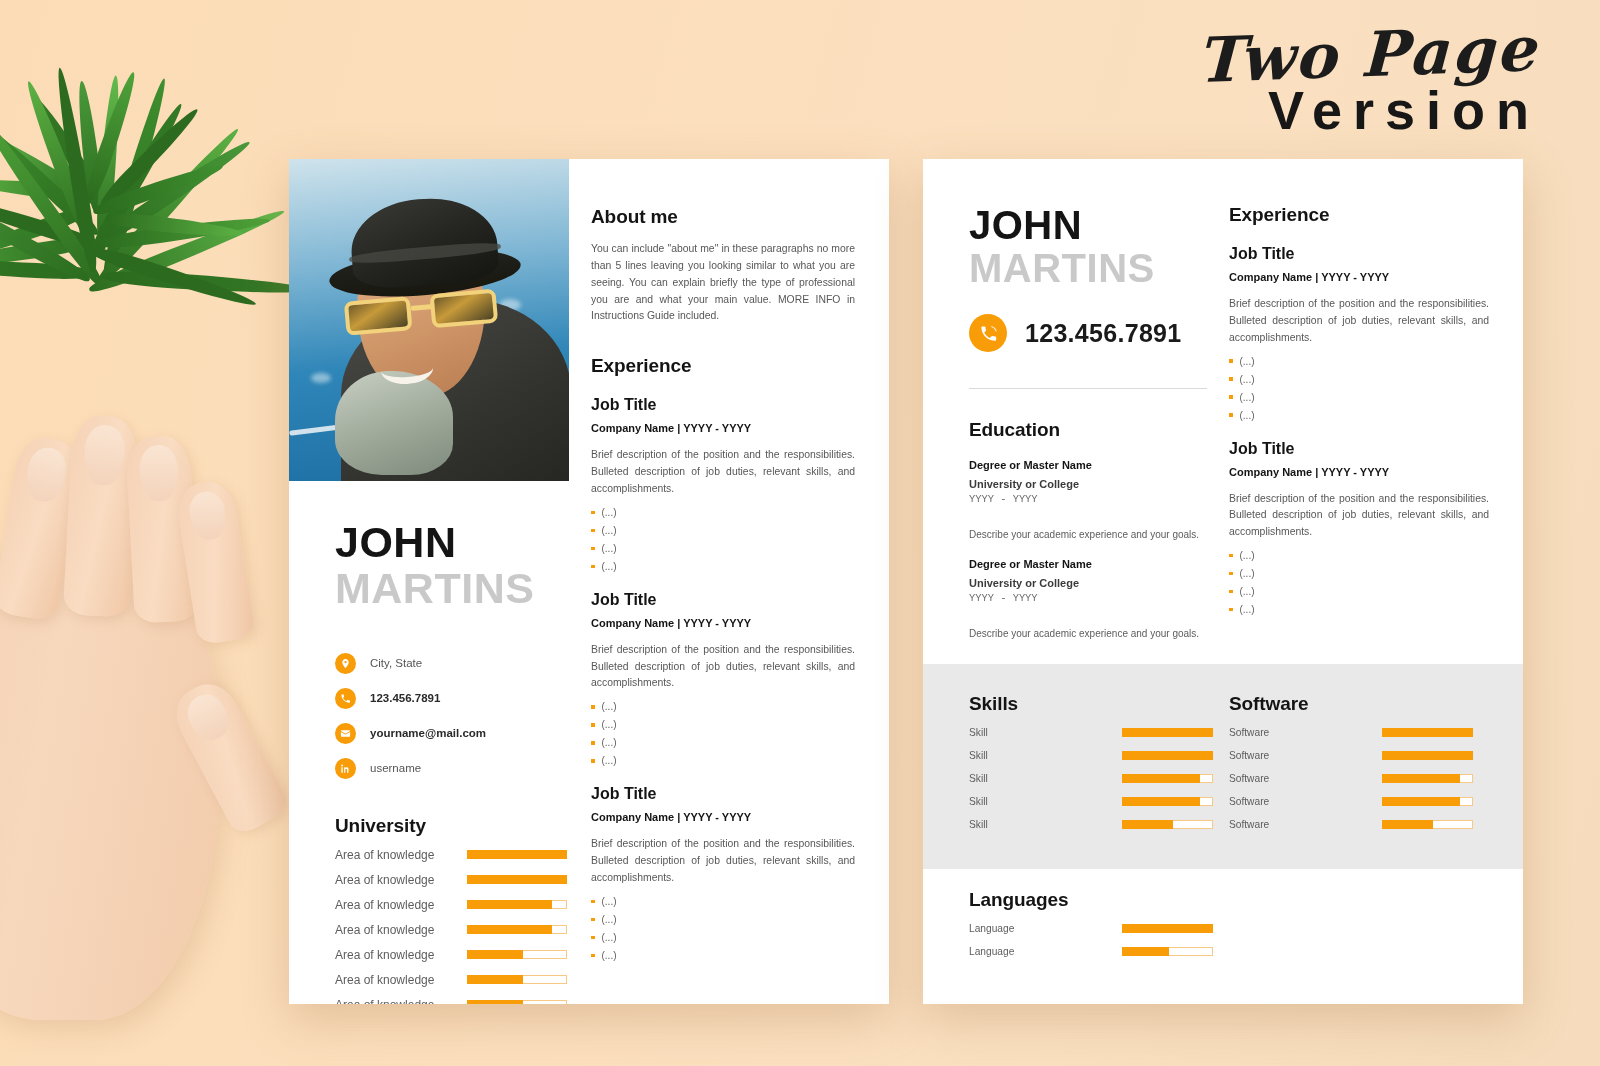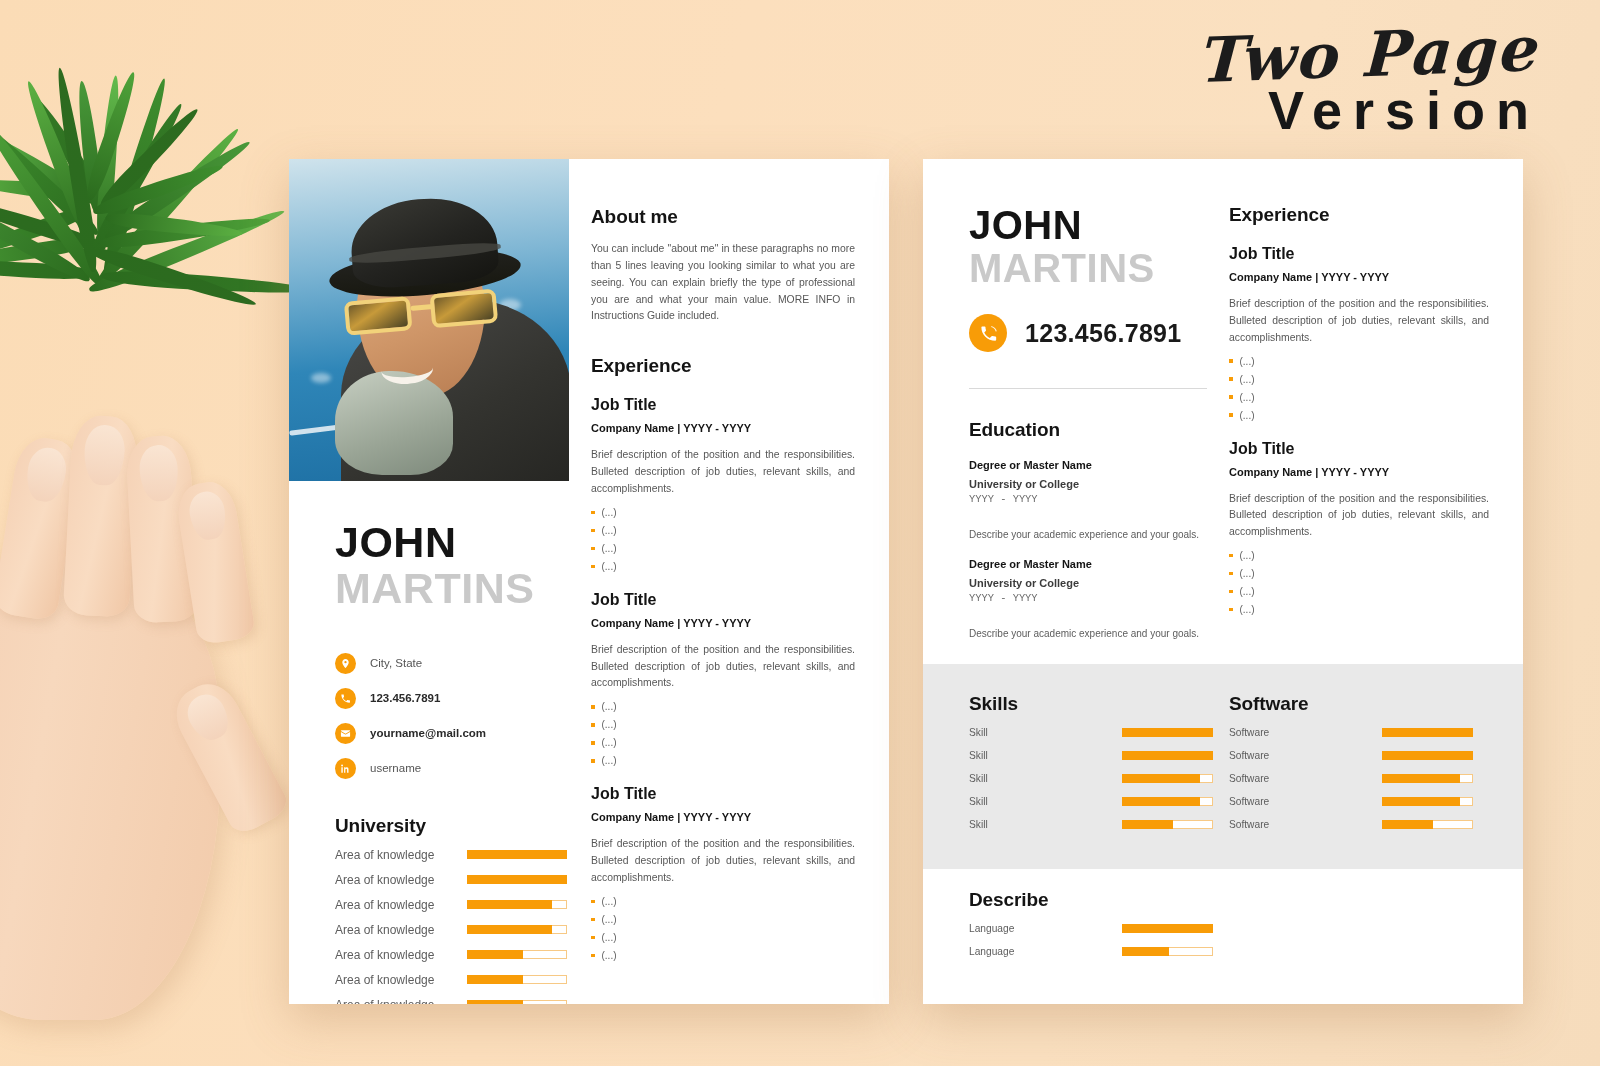--- a/index.html
+++ b/index.html
@@ -881,21 +881,21 @@
                   <div class="bar-fill" style="width: calc(55% + 2px);"></div>
                 </div>
               </div>
             </div>
         </div>
       </div>
     </div>
 
     <div class="bottom-area">
       <div class="bottom-col">
-        <div class="sec-title">Describe</div>
+        <div class="sec-title">Languages</div>
         <div id="p2-lang">
             <div class="bar-row-wide">
               <div class="bar-label-wide">Language</div>
               <div class="bar-track-wide">
                 <div class="bar-fill" style="width: calc(100% + 2px);"></div>
               </div>
             </div>
             <div class="bar-row-wide">
               <div class="bar-label-wide">Language</div>
               <div class="bar-track-wide">

